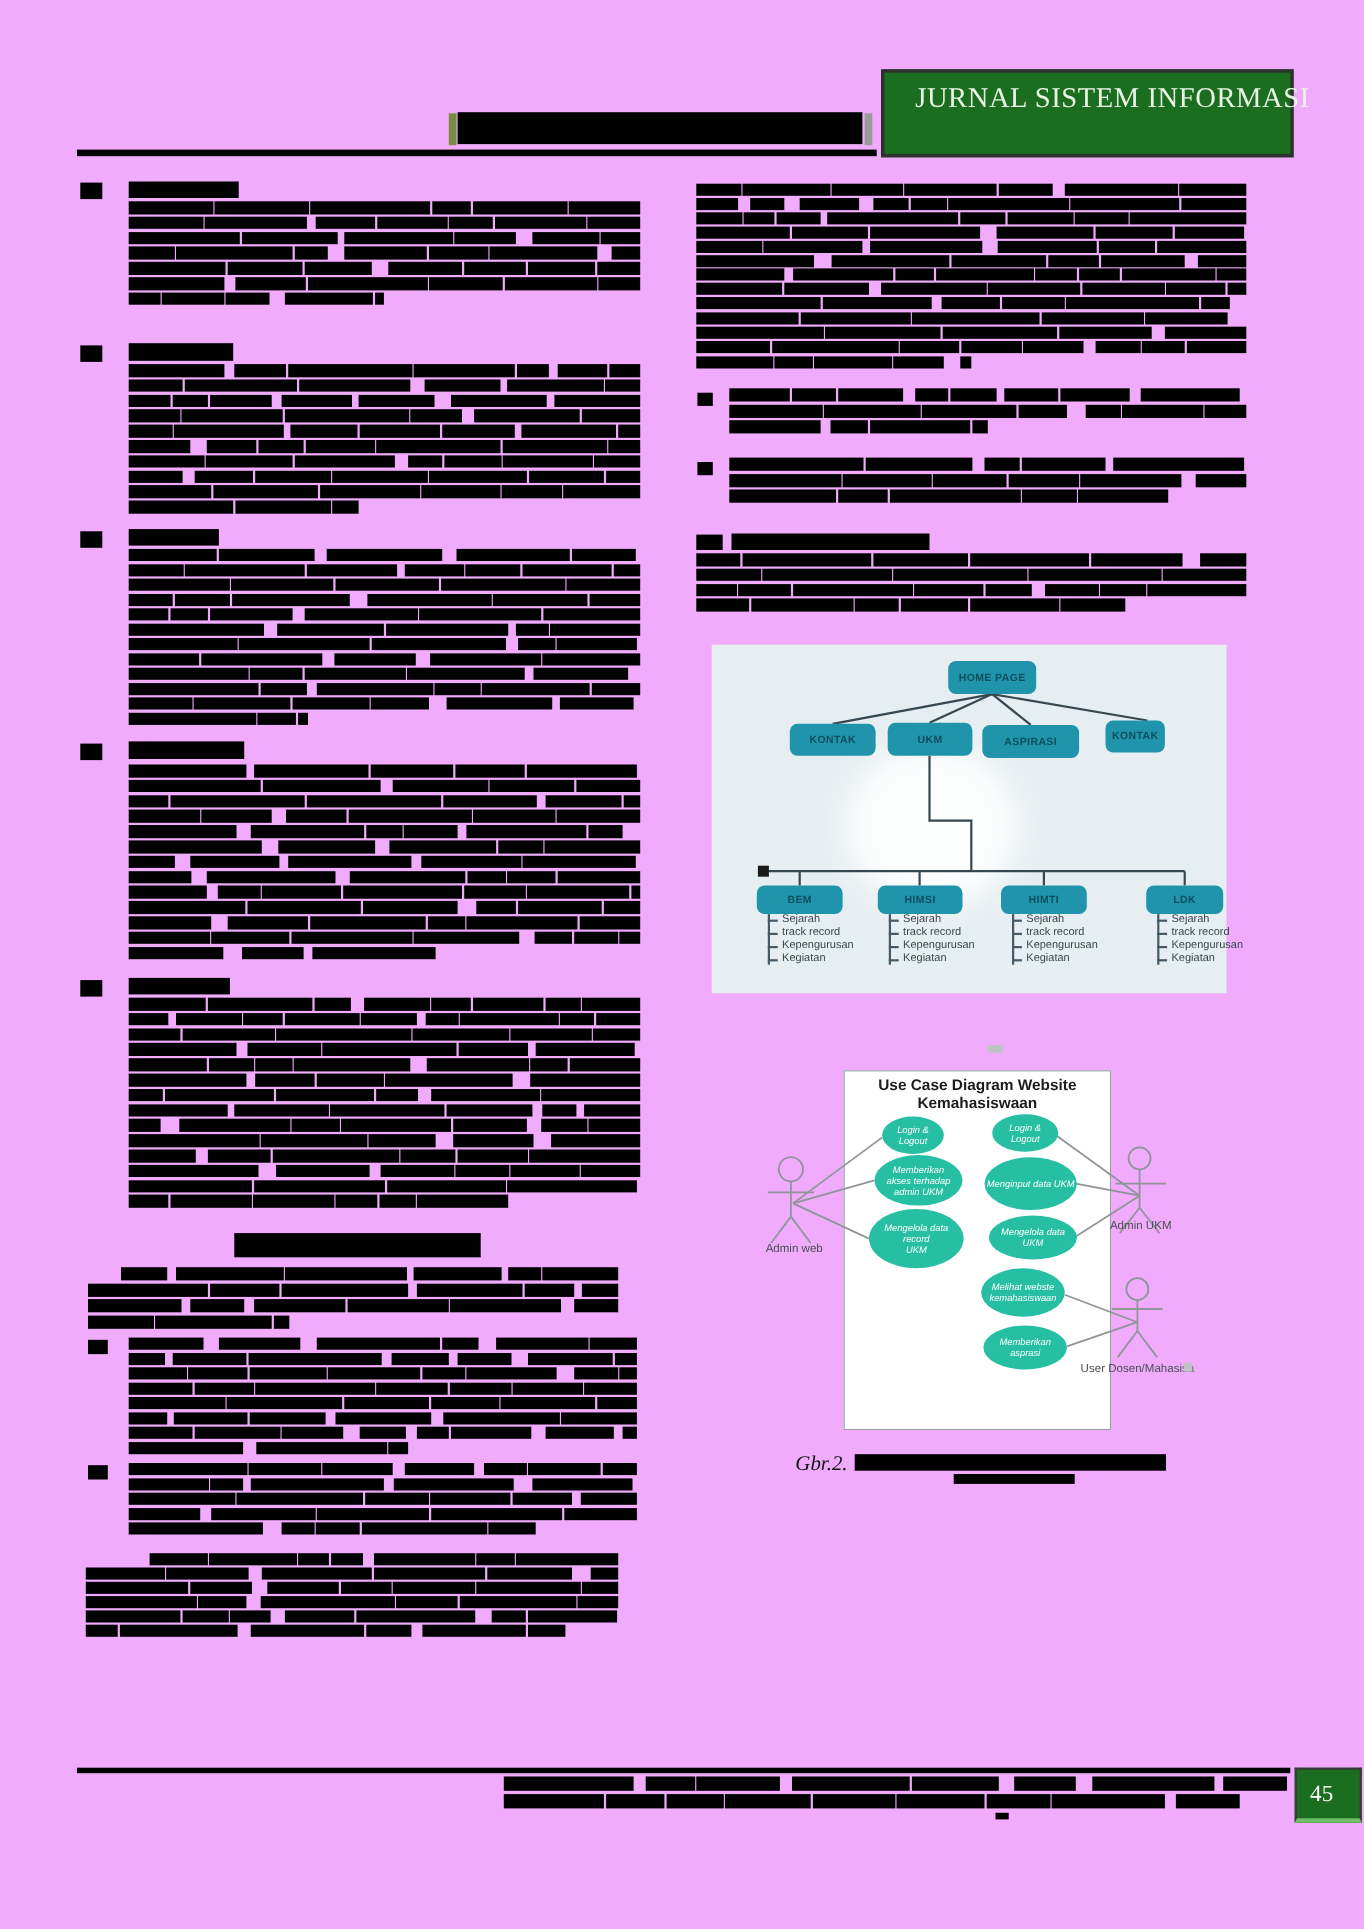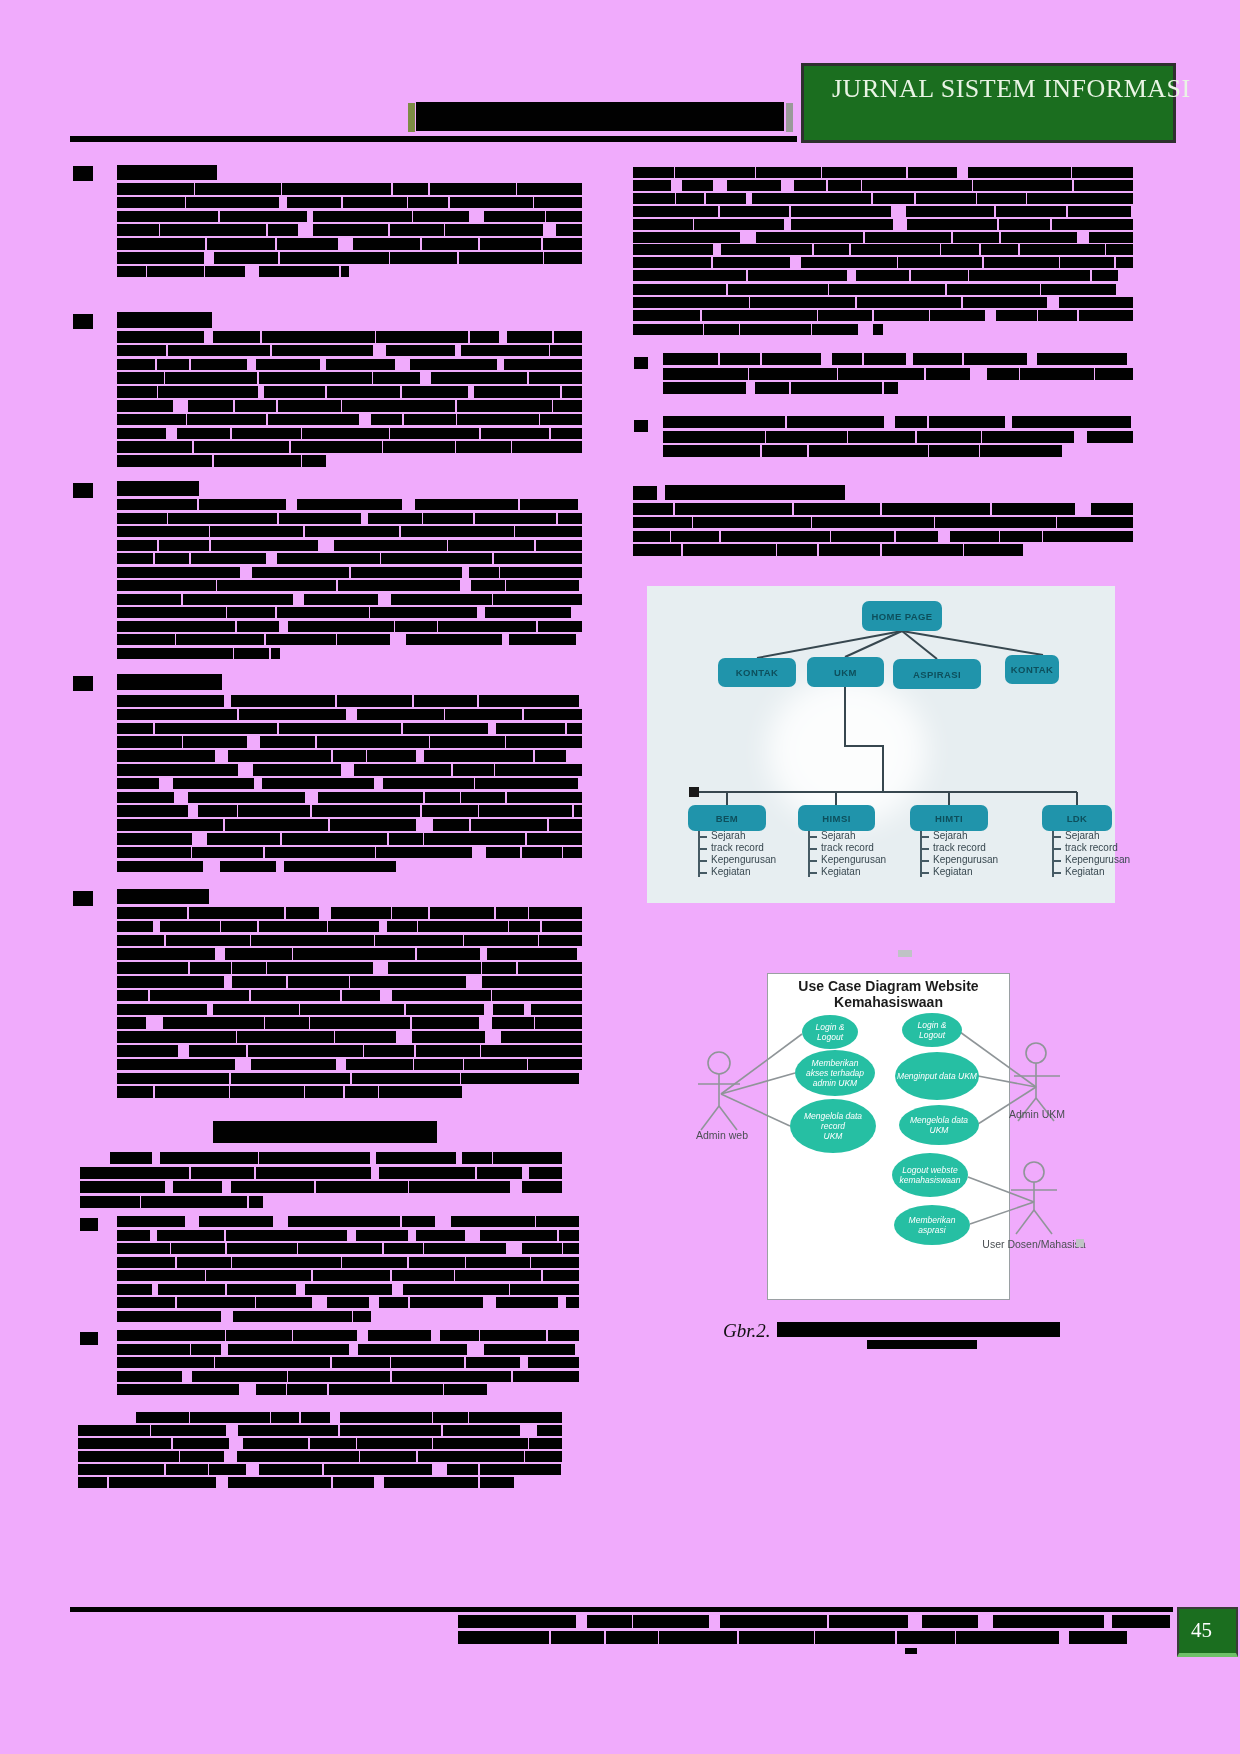--- a/index.html
+++ b/index.html
@@ -819,21 +819,21 @@
 Logout</div>
         <div class="uc-ellipse" style="left: 155px; top: 102px; width: 80px; height: 46px; background: rgb(38, 191, 163);">Memberikan
 akses terhadap
 admin UKM</div>
         <div class="uc-ellipse" style="left: 150px; top: 151px; width: 86px; height: 54px; background: rgb(38, 191, 163);">Mengelola data record
 UKM</div>
         <div class="uc-ellipse" style="left: 262px; top: 65px; width: 60px; height: 34px; background: rgb(38, 191, 163);">Login &amp;
 Logout</div>
         <div class="uc-ellipse" style="left: 255px; top: 104px; width: 84px; height: 48px; background: rgb(38, 191, 163);">Menginput data UKM</div>
         <div class="uc-ellipse" style="left: 259px; top: 157px; width: 80px; height: 40px; background: rgb(38, 191, 163);">Mengelola data UKM</div>
-        <div class="uc-ellipse" style="left: 252px; top: 205px; width: 76px; height: 44px; background: rgb(38, 191, 163);">Logout webste
+        <div class="uc-ellipse" style="left: 252px; top: 205px; width: 76px; height: 44px; background: rgb(38, 191, 163);">Melihat webste
 kemahasiswaan</div>
         <div class="uc-ellipse" style="left: 254px; top: 257px; width: 76px; height: 40px; background: rgb(38, 191, 163);">Memberikan
 asprasi</div>
       </div>
     <div class="actor-label" style="left:82px;top:181px">Admin web</div>
     <div class="actor-label" style="left:397px;top:160px">Admin UKM</div>
     <div class="actor-label" style="left:394px;top:290px">User Dosen/Mahasisa</div>
     <div class="artifact" style="left:436px;top:291px;width:8px;height:8px"></div>
   </div>
   <div class="fig2-caption">

